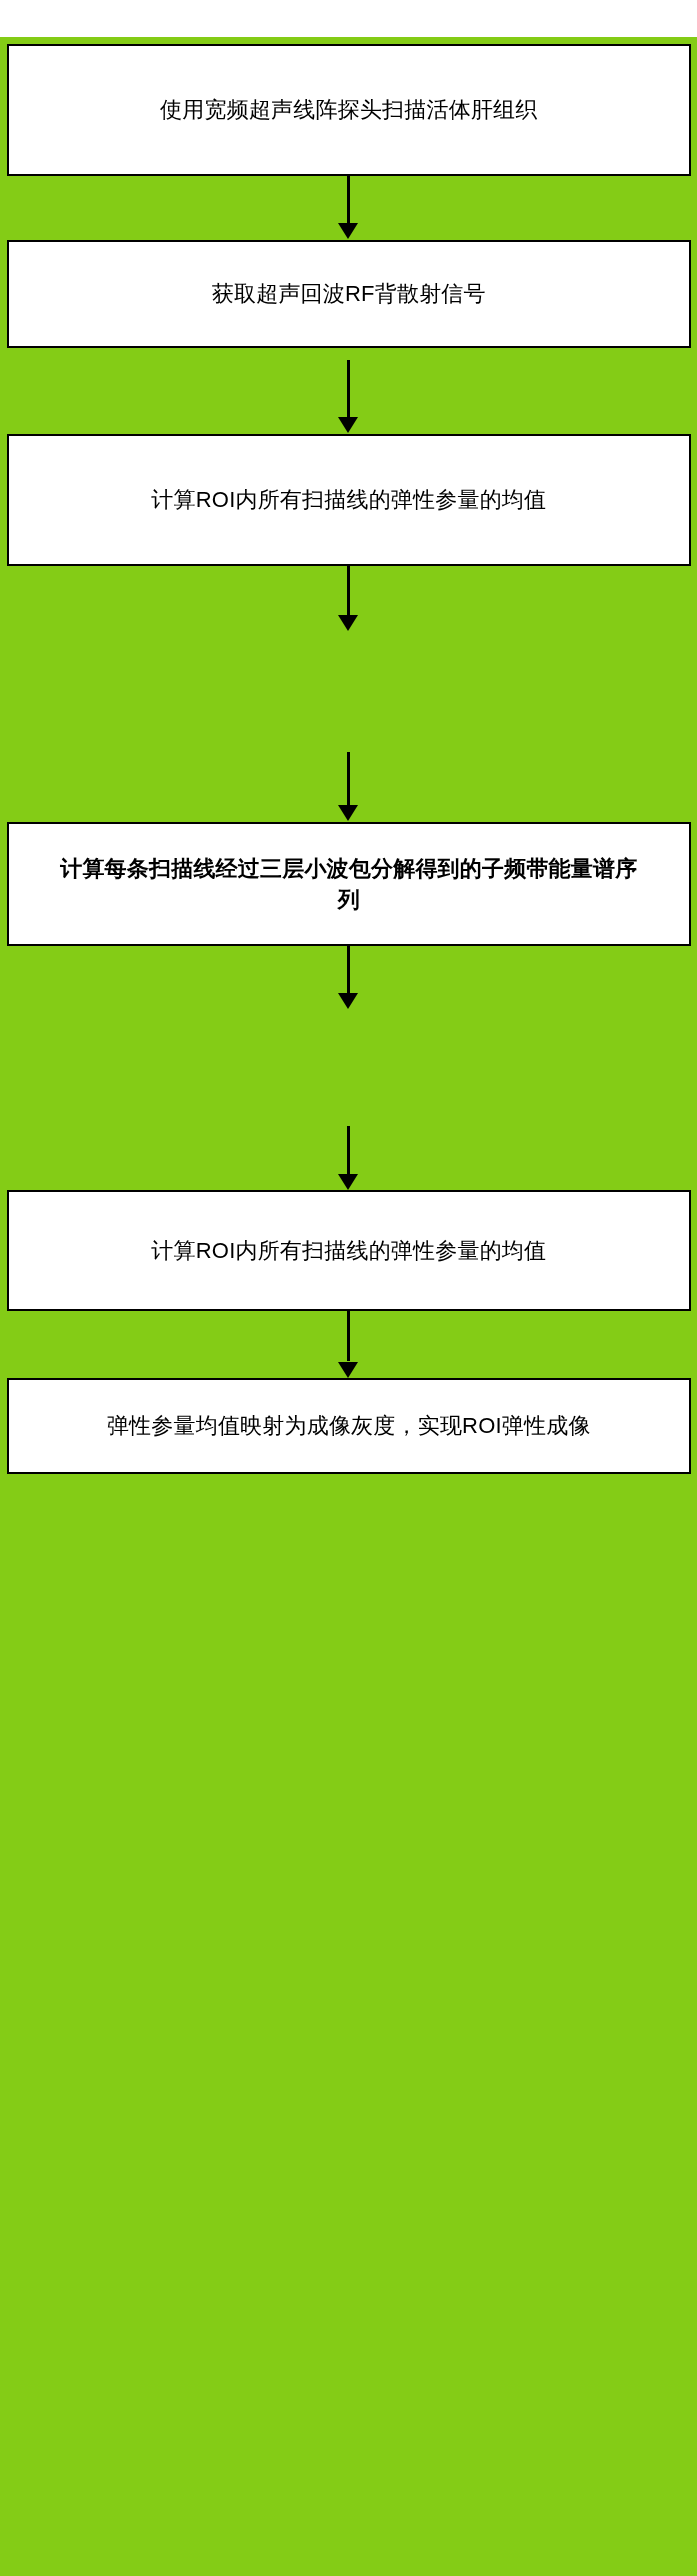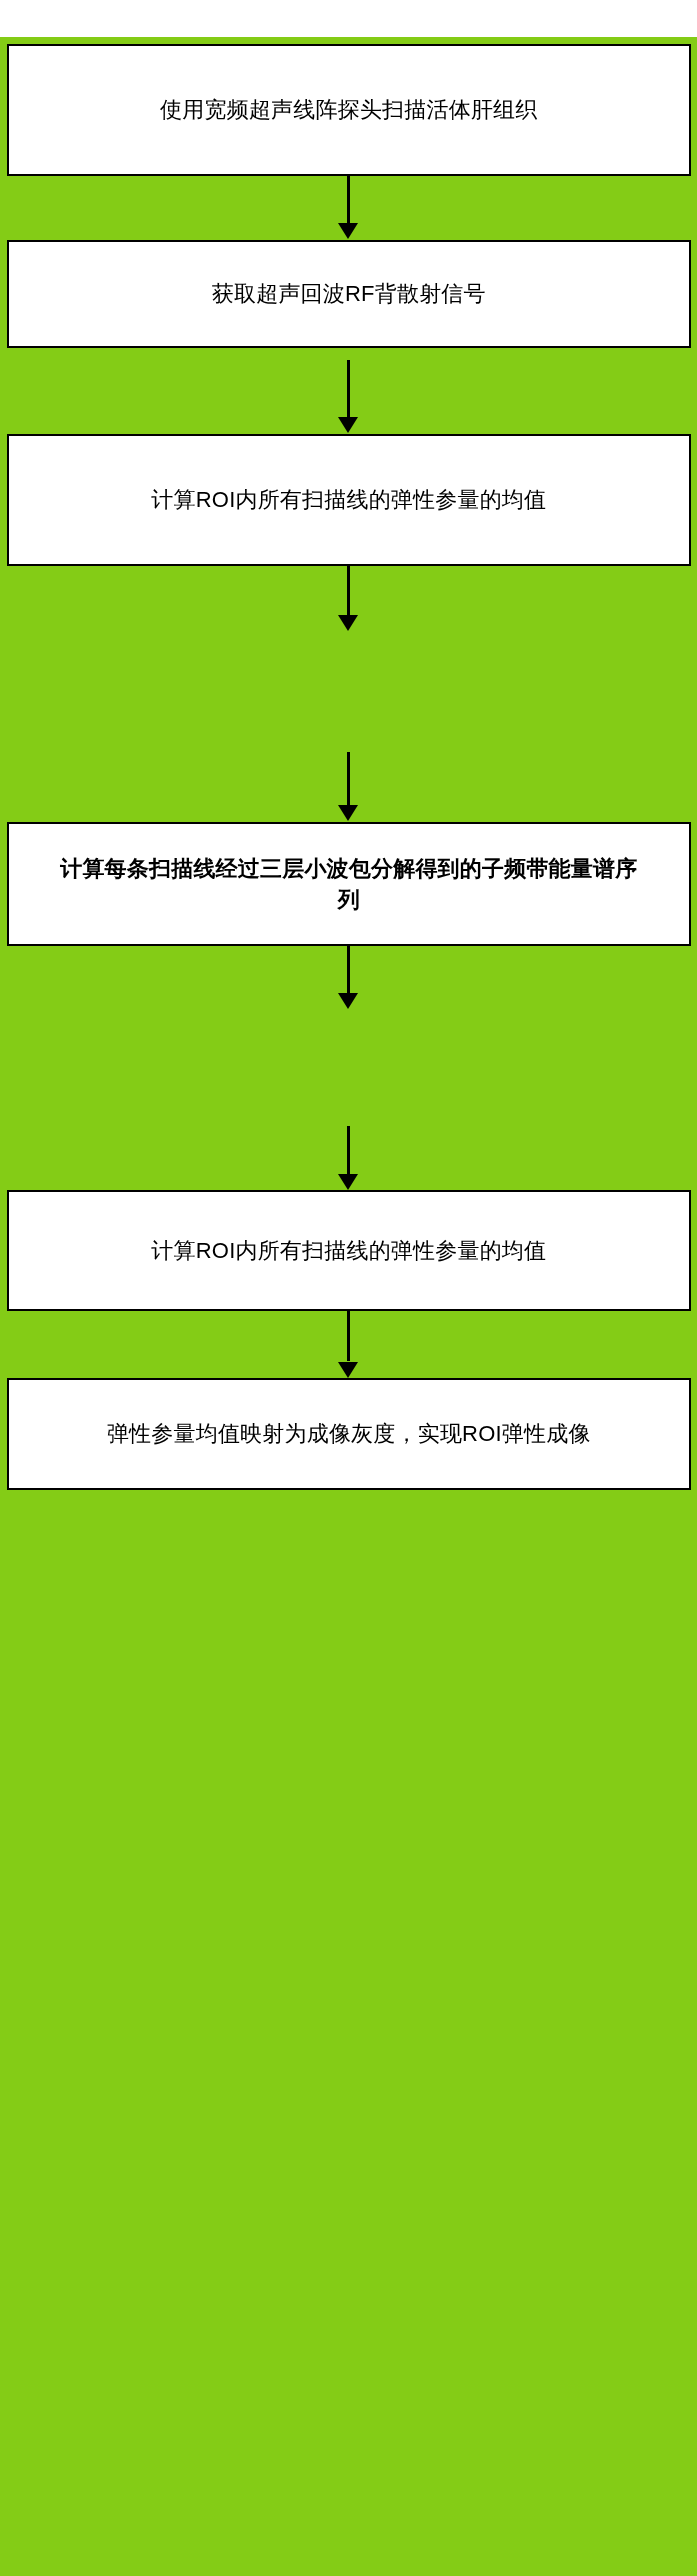--- a/index.html
+++ b/index.html
@@ -43,21 +43,21 @@
     font-weight: bold;
   }
   
   .n1 { top: 6.8px;    height: 132px; }
   .n2 { top: 203px;  height: 108px; }
   .n3 { top: 397px;  height: 132px; }
   .n4 { top: 595px;  height: 120px; }
   .n5 { top: 785px;  height: 124px; }
   .n6 { top: 973px; height: 116px; }
   .n7 { top: 1153px; height: 121px; }
-  .n8 { top: 1341px; height: 112px; }
+  .n8 { top: 1341px; height: 96px; }
 
   
   .connector {
     position: absolute;
     left: 347px;
     width: 2.9px;
     background: #000000;
   }
   .arrowhead {
     position: absolute;

